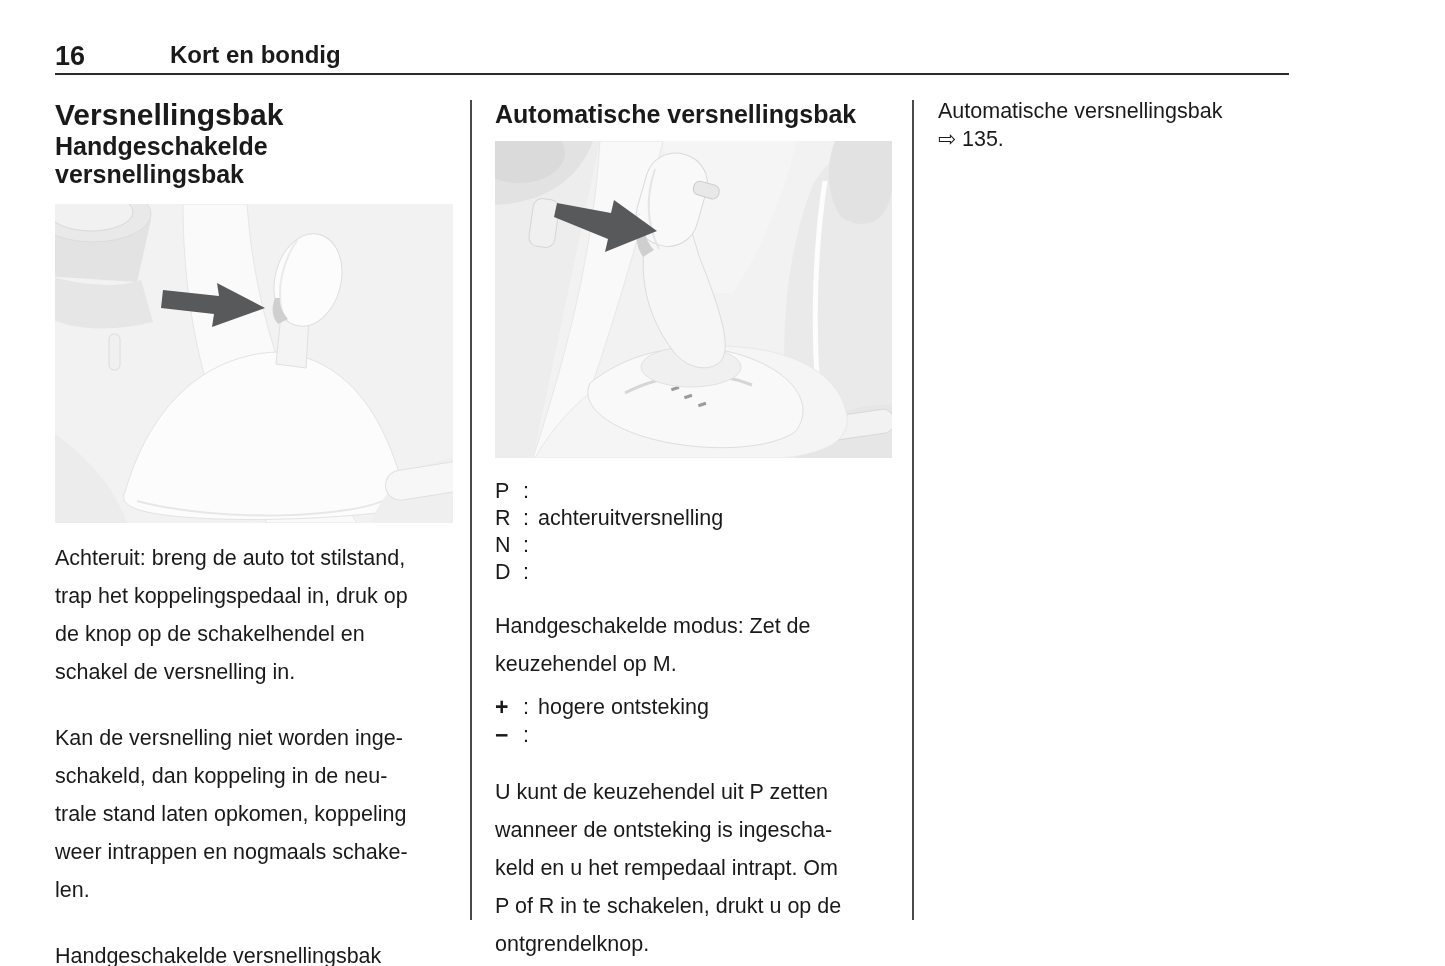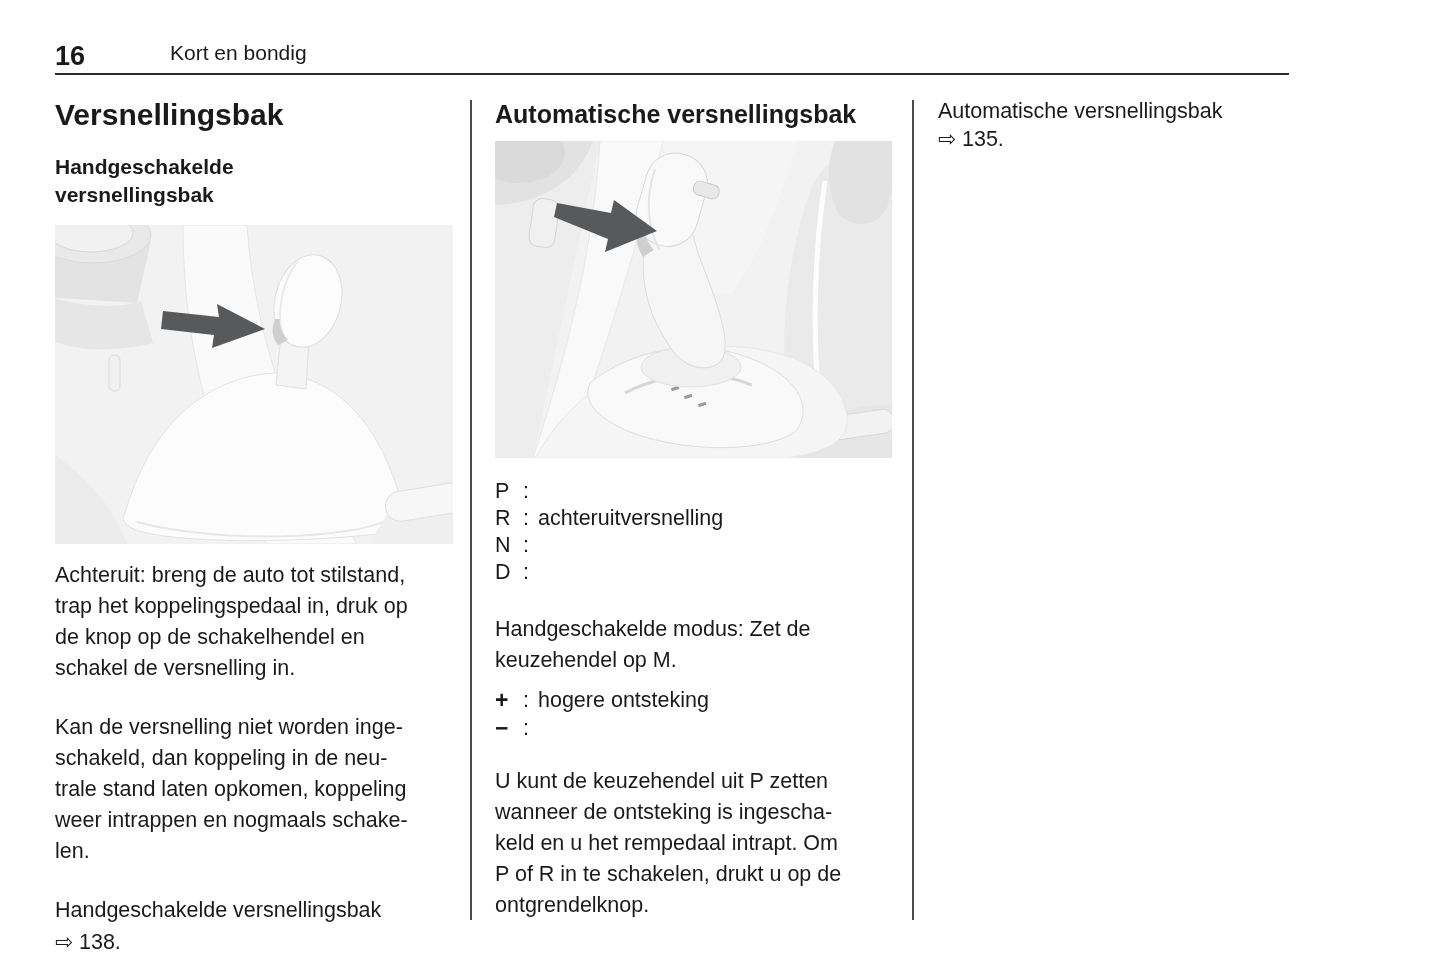--- a/index.html
+++ b/index.html
@@ -3,37 +3,37 @@
 <meta charset="utf-8">
 <style>
   * { margin:0; padding:0; box-sizing:border-box; }
   html,body { background:#ffffff; }
   .page {
     position:relative; width:1289px; height:966px; background:#ffffff;
     color:#1a1a1a; font-family:"Liberation Sans","DejaVu Sans",sans-serif;
     overflow:hidden;
   }
   .pagenum  { position:absolute; left:55px;  top:41px; font-size:27px; font-weight:bold; }
-  .chapter  { position:absolute; left:170px; top:41px; font-size:21px; font-weight:normal; }
+  .chapter  { position:absolute; left:170px; top:41px; font-size:24px; font-weight:bold; }
   .head-rule{ position:absolute; left:55px;  top:73px; width:1276px; height:2px; background:#2b2b2b; }
   .vsep { position:absolute; top:100px; height:820px; width:2px; background:#4a4a4a; }
   .vsep.s1 { left:470px; }
   .vsep.s2 { left:912px; }
   .col  { position:absolute; top:96px; }
   .col1 { left:55px;  width:402px; }
   .col2 { left:495px; width:402px; }
   .col3 { left:938px; width:400px; }
   .h1 { font-size:30px; line-height:34px; font-weight:bold; margin-top:2px; }
-  .h2 { font-size:21px; line-height:28px; font-weight:bold; white-space:pre-line; margin-top:21px; }
+  .h2 { font-size:25px; line-height:28px; font-weight:bold; white-space:pre-line; }
   .h2b{ font-size:25px; line-height:30px; font-weight:bold; margin-top:3px; }
-  .body { font-size:21.5px; line-height:31px; white-space:pre-line; }
+  .body { font-size:21.5px; line-height:38px; white-space:pre-line; }
   .p-top16 { margin-top:16px; }
   .p-top12 { margin-top:28px; }
   .p-top15 { margin-top:24px; }
-  .p-top17 { margin-top:28px; }
+  .p-top17 { margin-top:21px; }
   figure { display:block; }
   .fig1 { margin-top:16px; width:398px; height:319px; }
   .fig2 { margin-top:12px; width:397px; height:317px; }
   .dl { margin-top:20px; }
   .dl-row { display:flex; font-size:21.5px; line-height:27px; }
   .dl-term { width:28px; flex:none; }
   .dl-sep  { width:15px; flex:none; }
   .dl-def  { flex:1; }
   .dl-sym { margin-top:10px; }
   .dl-sym .dl-row { line-height:28px; }

